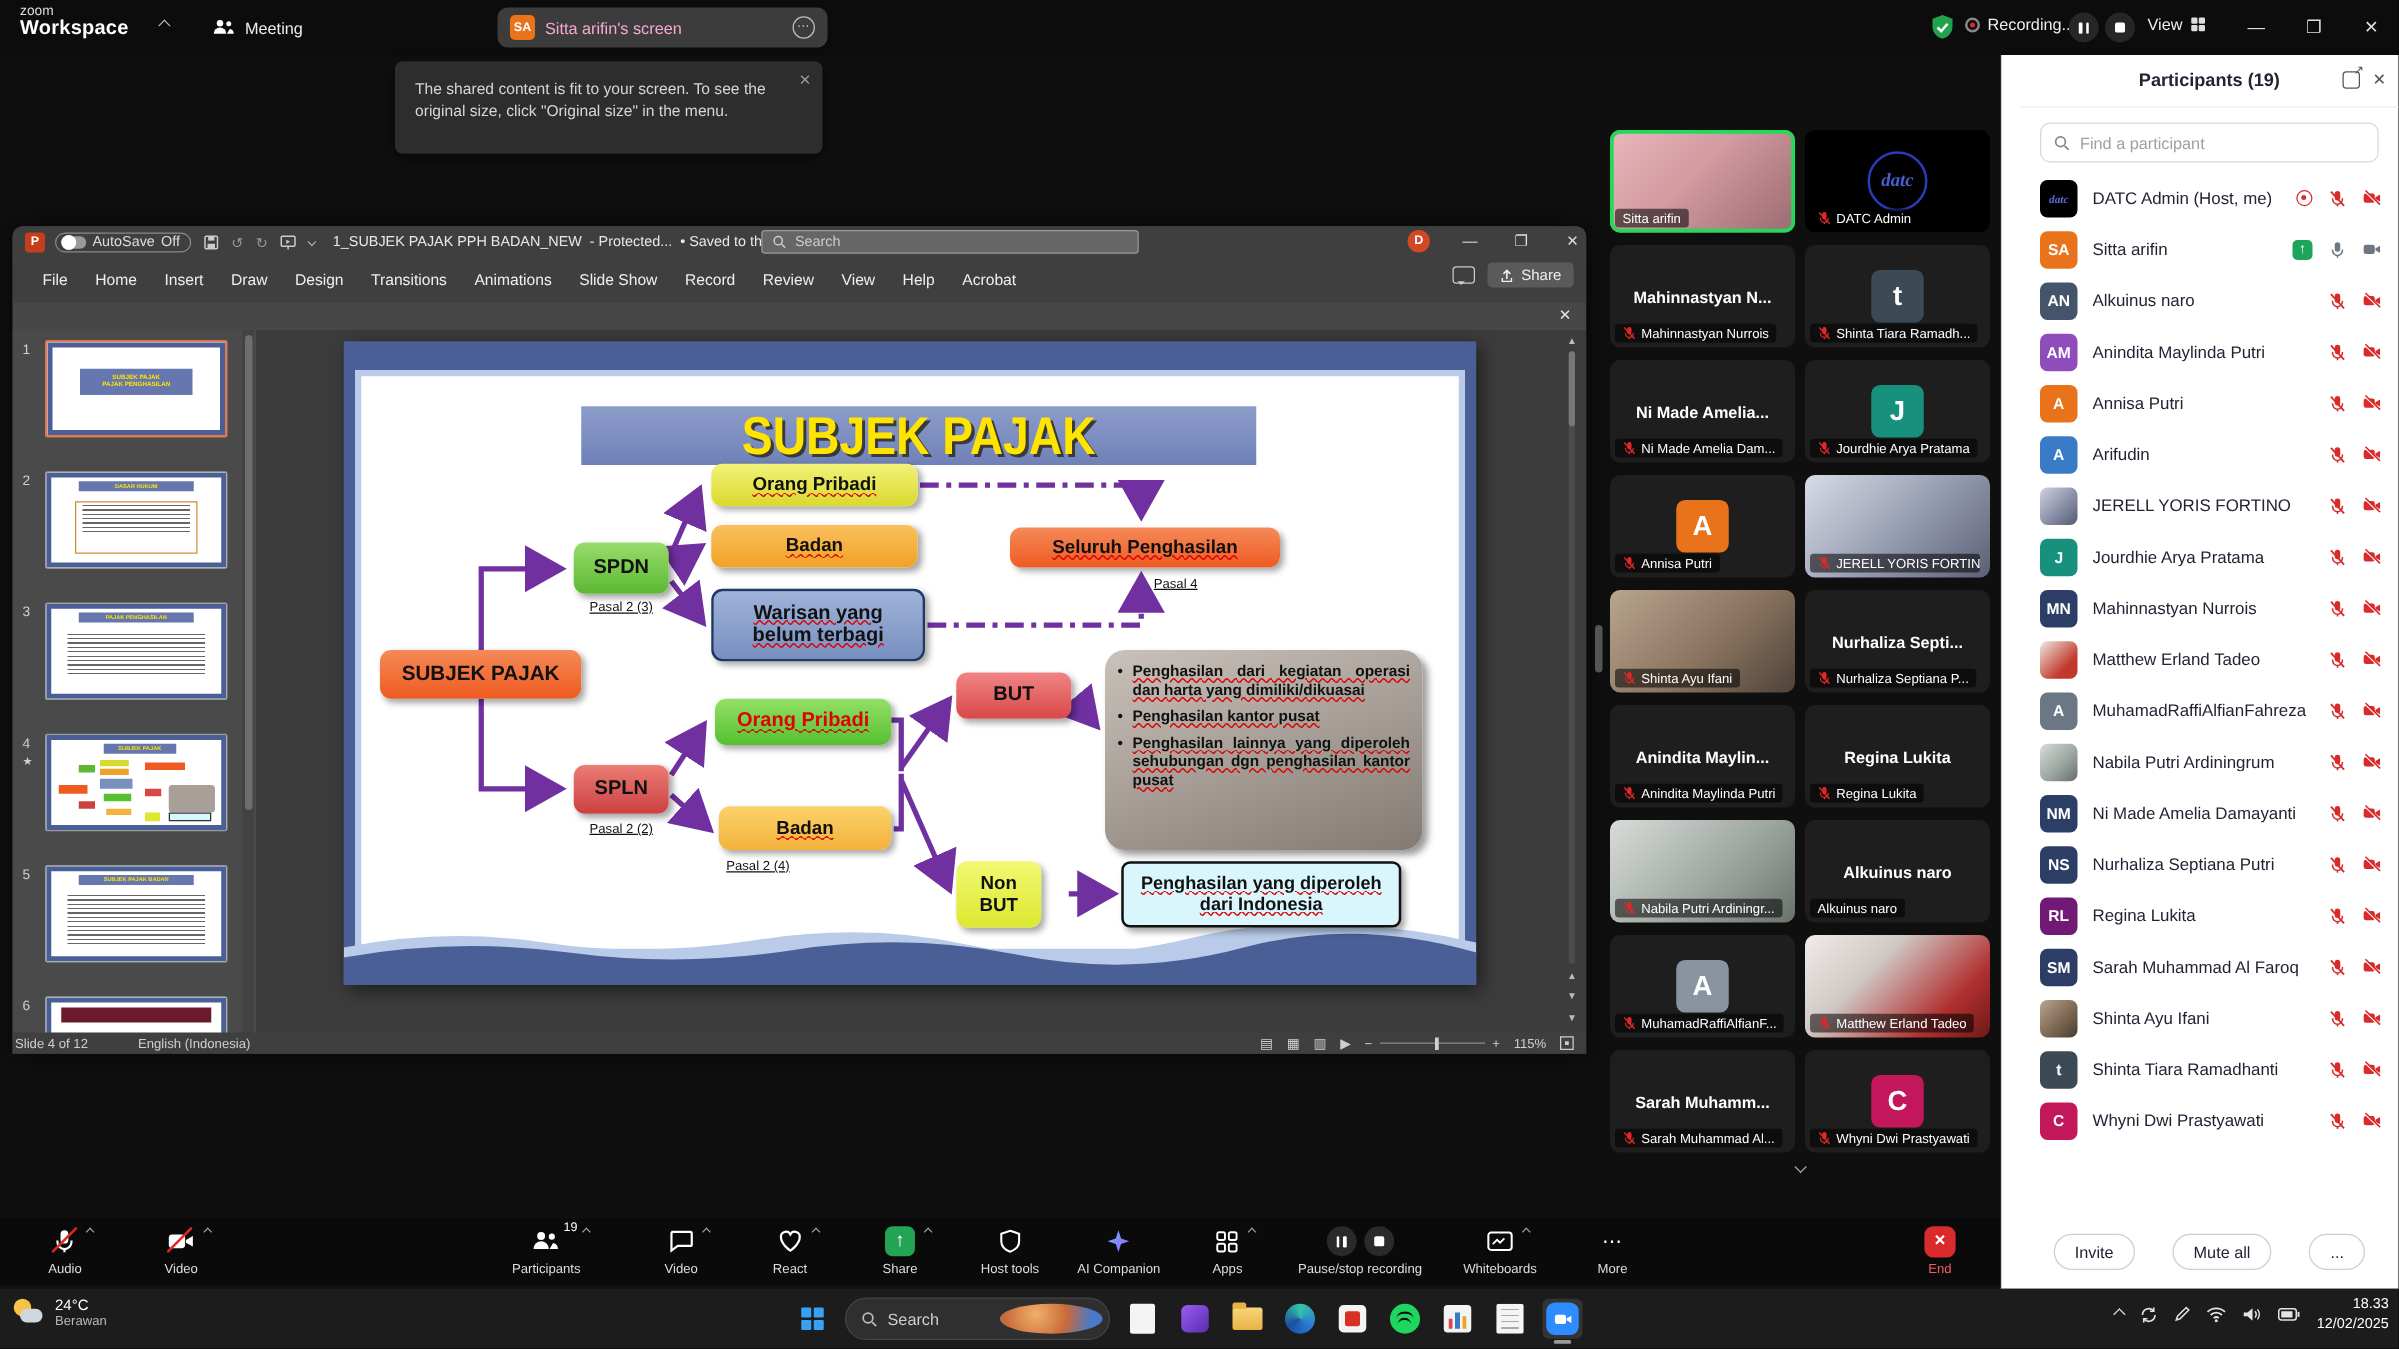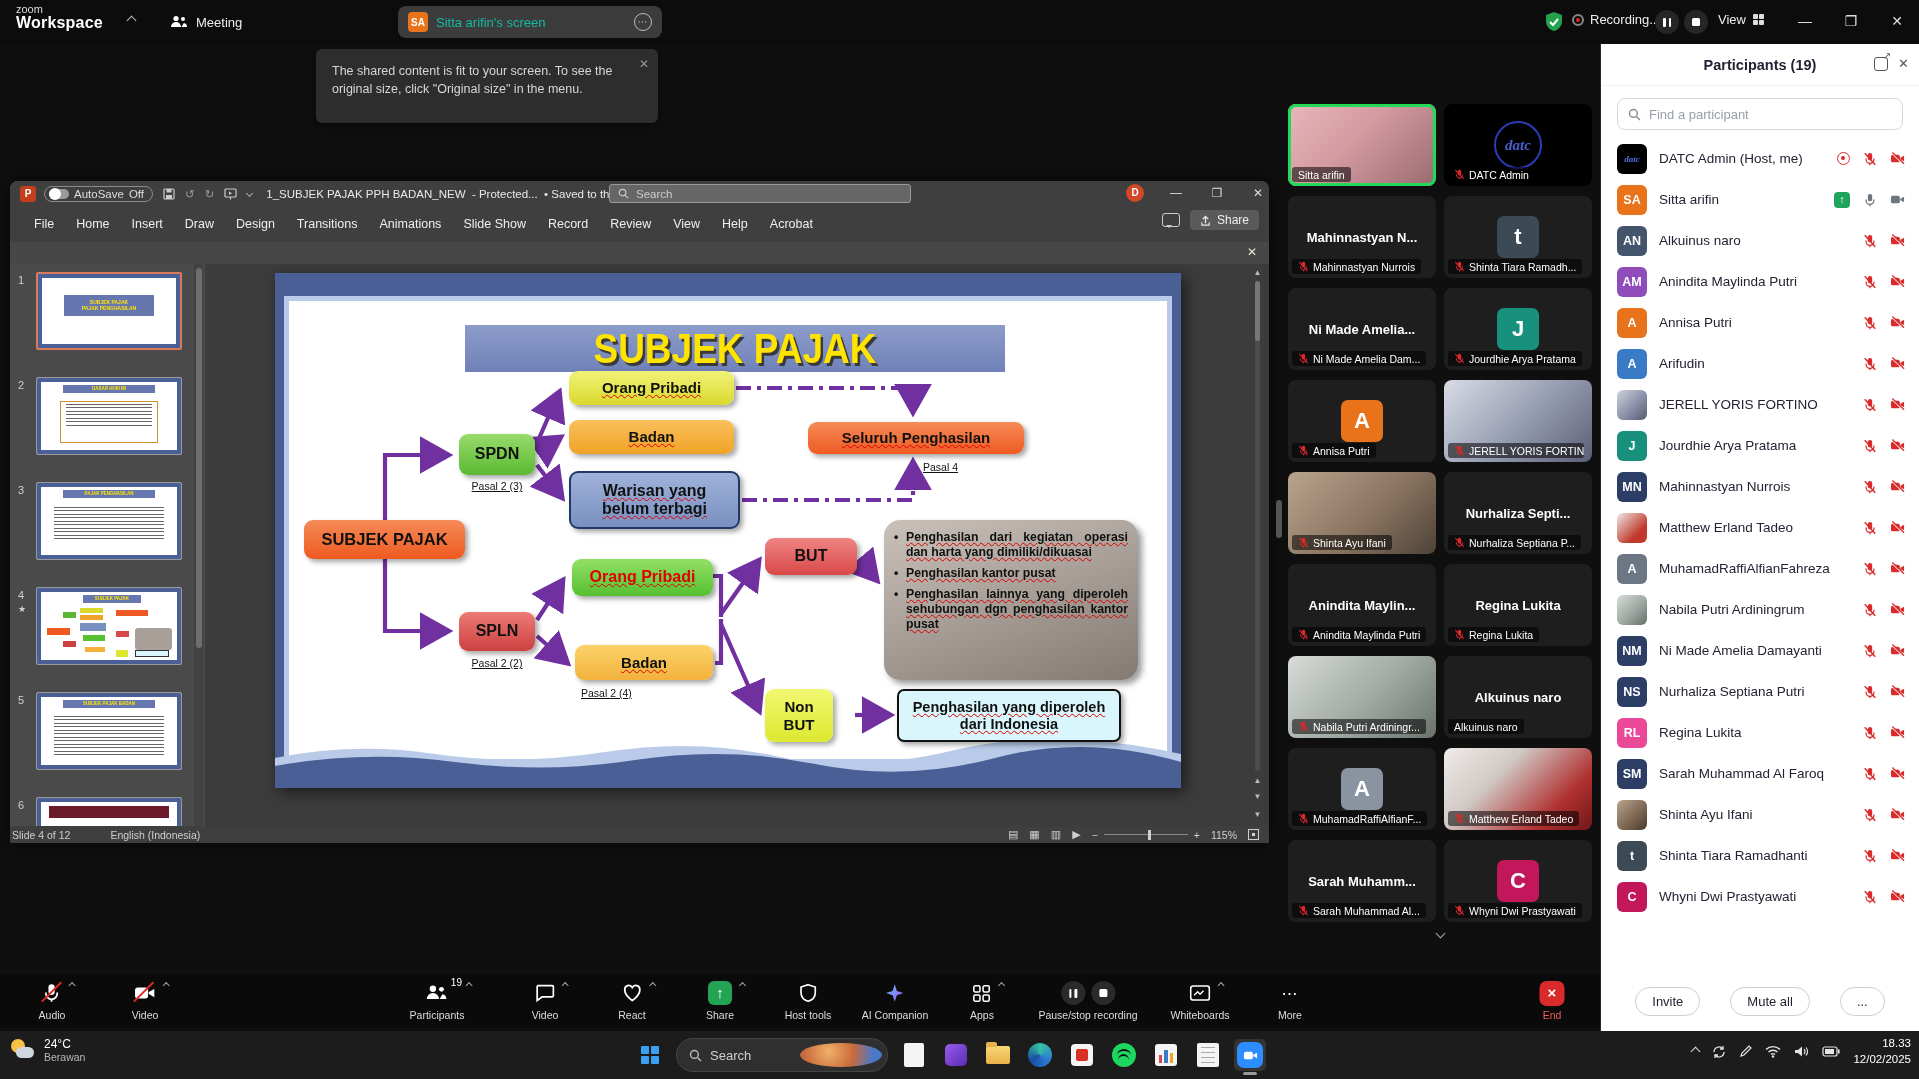--- a/index.html
+++ b/index.html
@@ -12,21 +12,21 @@
   #topbar { left:0; top:0; width:1919px; height:44px; background:#0c0c0c; color:#fff; }
   .brand { left:16px; top:4px; line-height:1; }
   .brand .b1 { font-size:11px; color:#ddd; }
   .brand .b2 { font-size:16px; font-weight:bold; letter-spacing:.2px; }
   .chev { display:inline-block; width:7px; height:7px; border-right:1.6px solid #bbb; border-bottom:1.6px solid #bbb; transform:rotate(45deg); }
   .chev.up { transform:rotate(225deg); }
   #brand-chevron { left:128px; top:17px; }
   .meeting-tab { left:160px; top:8px; height:28px; display:flex; align-items:center; gap:8px; font-size:13px; color:#eee; padding:0 10px; border-radius:6px; }
   .tab-pill { left:398px; top:6px; width:264px; height:32px; background:#3c3c3c; border-radius:8px; display:flex; align-items:center; gap:8px; padding:0 10px; }
   .sa-sq { width:20px; height:20px; border-radius:4px; background:#e8731a; color:#fff; font-size:10px; font-weight:bold; display:flex; align-items:center; justify-content:center; }
-  .tab-pill .tname { font-size:13px; color:#14b8a6; flex:1; white-space:nowrap; overflow:hidden; }
+  .tab-pill .tname { font-size:13px; color:#f9a8d4; flex:1; white-space:nowrap; overflow:hidden; }
   .dots-circle { width:18px; height:18px; border:1.4px solid #bbb; border-radius:50%; color:#bbb; font-size:10px; line-height:15px; text-align:center; letter-spacing:1px; }
   .shield-g { left:1543px; top:11px; width:22px; height:22px; }
   .rec-wrap { left:1572px; top:12px; display:flex; align-items:center; gap:6px; color:#eee; font-size:13px; }
   .rec-dot { width:12px; height:12px; border-radius:50%; border:2px solid #888; position:relative; }
   .rec-dot::after { content:""; position:absolute; left:2px; top:2px; width:4px; height:4px; border-radius:50%; background:#e02828; }
   .ctl-circle { width:24px; height:24px; border-radius:50%; background:#262626; display:flex; align-items:center; justify-content:center; }
   .pbars { display:flex; gap:3px; } .pbars i { width:2.5px; height:9px; background:#fff; border-radius:1px; }
   .sstop { width:8px; height:8px; background:#fff; border-radius:1.5px; }
   #rec-pause { left:1655px; top:10px; } #rec-stop { left:1684px; top:10px; }
   .view-wrap { left:1718px; top:12px; display:flex; gap:7px; align-items:center; color:#eee; font-size:13px; }
@@ -133,21 +133,21 @@
   .tile .bigname { position:absolute; inset:0; display:flex; align-items:center; justify-content:center; color:#fff; font-weight:bold; font-size:13px; text-align:center; padding:0 6px; }
   .tile .avblock { position:absolute; left:50%; top:50%; transform:translate(-50%,-50%); width:42px; height:42px; border-radius:7px; color:#fff; font-size:22px; font-weight:bold; display:flex; align-items:center; justify-content:center; }
   .tile .logoblock { position:absolute; inset:0; background:#000; display:flex; align-items:center; justify-content:center; }
   .tile .logoblock i { width:48px; height:48px; border:2.5px solid #2a3bb8; border-radius:50%; color:#4a5fd0; font-style:italic; font-weight:bold; font-size:15px; display:flex; align-items:center; justify-content:center; font-family:"Liberation Serif",serif; }
   .tile .tlabel { position:absolute; left:4px; bottom:4px; max-width:92%; background:rgba(0,0,0,.55); border-radius:3px; padding:1.5px 6px; color:#fff; font-size:10.5px; white-space:nowrap; overflow:hidden; text-overflow:ellipsis; display:flex; align-items:center; gap:4px; }
   .micoff-s { color:#e02828; flex:0 0 auto; display:inline-flex; }
   #vchevron { left:1420px; top:924px; width:40px; height:18px; display:flex; align-items:center; justify-content:center; }
   #grip { left:1276px; top:500px; width:6px; height:38px; border-radius:3px; background:#555; }
 
   
-  #ppanel { left:1600px; top:44px; width:319px; height:987px; background:#fff; display:flex; flex-direction:column; border-left:1px solid #2a2a2a; }
+  #ppanel { left:1600px; top:44px; width:319px; height:987px; background:#fff; display:flex; flex-direction:column; border-left:1px solid #2a2a2a;padding-left:15px; }
   .pp-head { height:42px; display:flex; align-items:center; justify-content:center; position:relative; border-bottom:1px solid #f0f0f0; }
   .pp-title { font-size:14.5px; font-weight:bold; color:#232333; }
   .pp-hicons { position:absolute; right:10px; top:12px; display:flex; gap:10px; align-items:center; color:#555; }
   .popout { width:14px; height:14px; border:1.5px solid #555; border-radius:3px; position:relative; }
   .popout::after { content:"↗"; position:absolute; right:-4px; top:-8px; font-size:10px; }
   .pp-search-wrap { padding:12px 16px 6px; }
   .pp-search { width:100%; height:32px; border:1px solid #d7d7d7; border-radius:8px; display:flex; align-items:center; gap:8px; padding:0 10px; }
   .pp-search input { border:0; outline:0; flex:1; font-size:13px; color:#333; font-family:"Liberation Sans",sans-serif; }
   .pp-search input::placeholder { color:#9aa0a6; }
   .pp-list { flex:1; overflow:hidden; padding-top:2px; }
@@ -1186,21 +1186,21 @@
                 <rect x="1" y="4" width="9.5" height="8" rx="2" fill="currentColor"></rect>
                 <path d="M11 7.2 15 5v6l-4-2.2z" fill="currentColor"></path>
                 <line x1="1.5" y1="2" x2="14.5" y2="14.5" stroke="#fff" stroke-width="1.2"></line>
                 <line x1="2.5" y1="1.5" x2="15" y2="13.5" stroke="currentColor" stroke-width="1.4"></line>
               </svg>
             </span>
           </span>
         </div>
 
         <div class="prow">
-          <span class="pav" style="background: #ec4899;">RL</span>
+          <span class="pav" style="background: #701a75;">RL</span>
           <span class="pname">Regina Lukita</span>
           <span class="picons">
 
             <span class="ic-red">
               <svg viewBox="0 0 16 16" width="14" height="14">
                 <rect x="5.5" y="1" width="5" height="8.5" rx="2.5" fill="currentColor"></rect>
                 <path d="M3.5 7.5v1a4.5 4.5 0 0 0 9 0v-1" fill="none" stroke="currentColor" stroke-width="1.4"></path>
                 <line x1="8" y1="13" x2="8" y2="15" stroke="currentColor" stroke-width="1.4"></line>
                 <line x1="2" y1="1.5" x2="14" y2="14.5" stroke="currentColor" stroke-width="1.7"></line>
               </svg>

